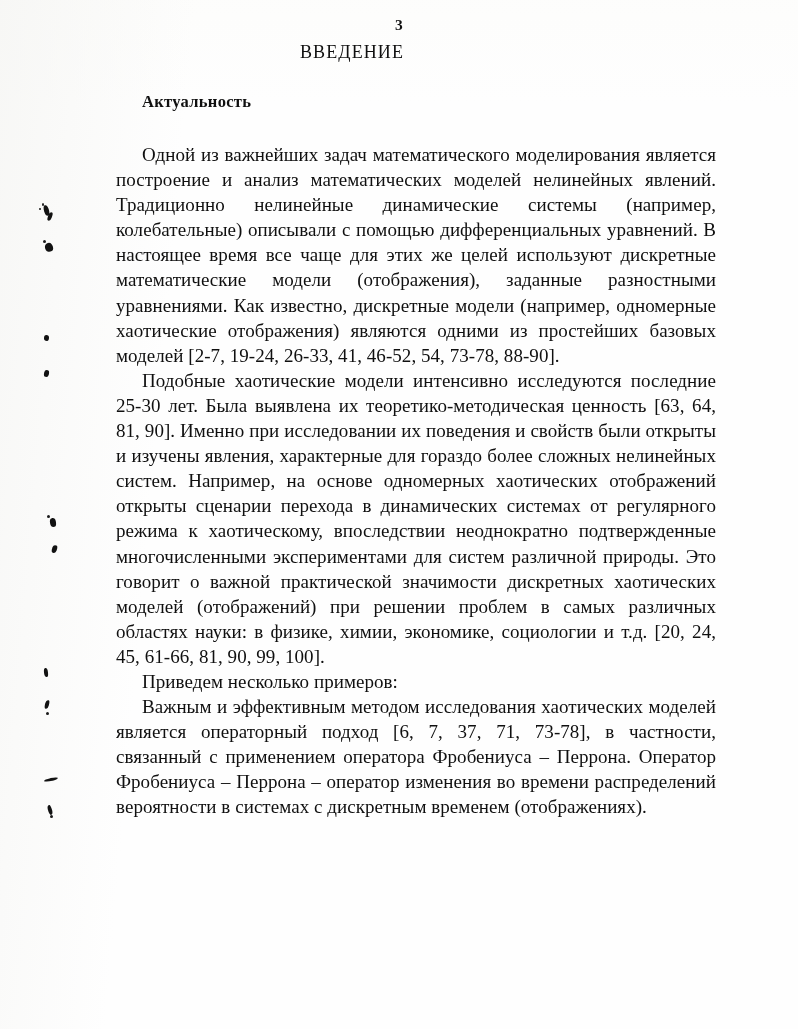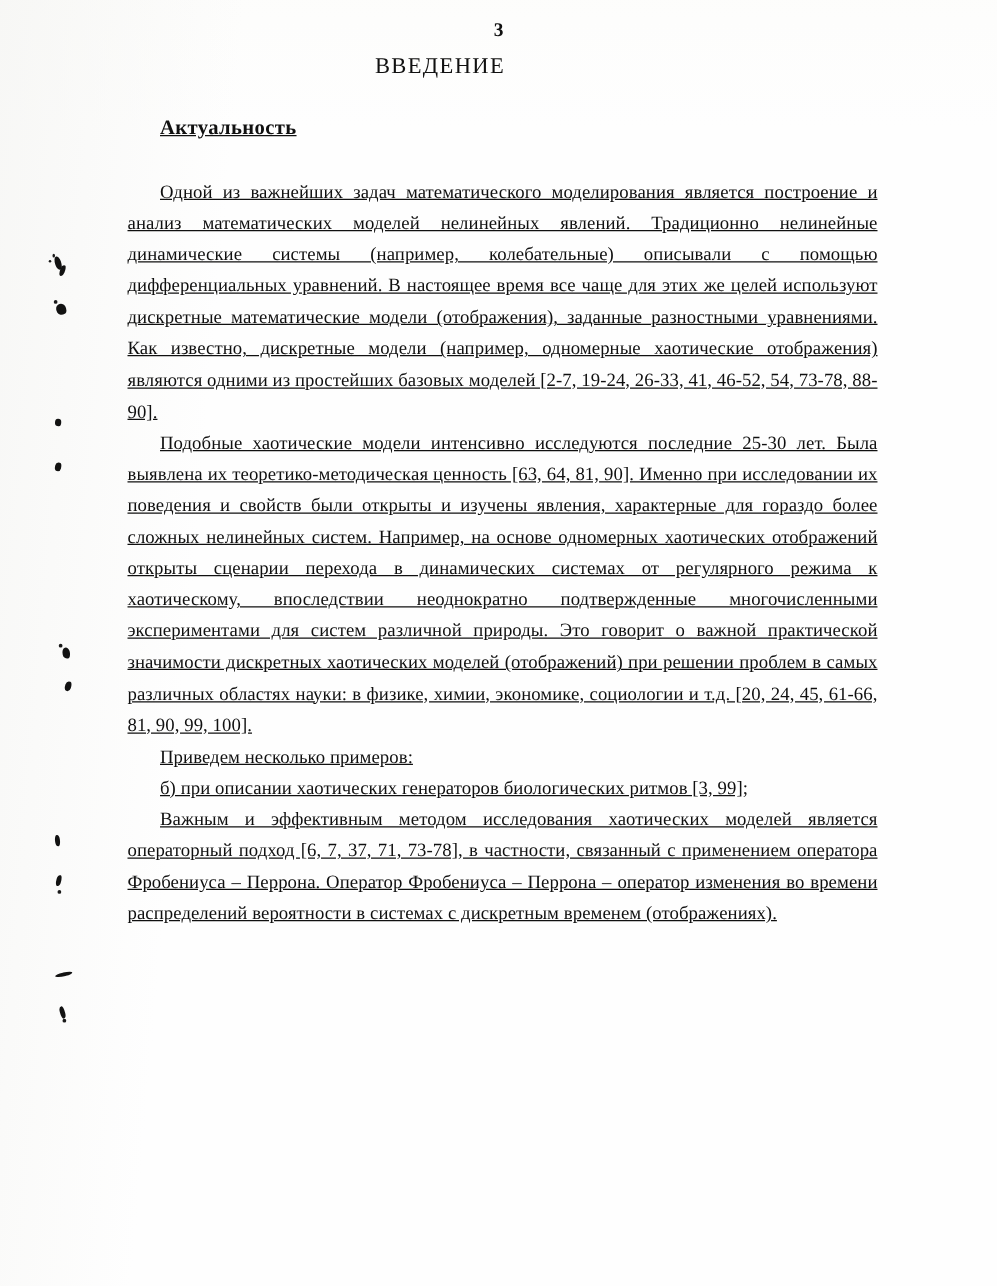--- a/index.html
+++ b/index.html
@@ -42,33 +42,32 @@
     top: 42px;
     left: 0;
     width: 704px;
     text-align: center;
     font-size: 18px;
     letter-spacing: 1.1px;
   }
   #content {
     position: absolute;
     top: 92px;
-    left: 102px;
+    left: 116px;
     width: 600px;
-    text-decoration: underline;
   }
   .section-heading {
     font-size: 16.5px;
     font-weight: bold;
     margin: 0 0 30px 26px;
     letter-spacing: 0.3px;
   }
   p.para {
     margin: 0;
-    font-size: 15px;
+    font-size: 19px;
     line-height: 25.1px;
     text-align: justify;
     text-indent: 26px;
     hyphens: manual;
     letter-spacing: 0.05px;
   }
   
   .artifact {
     position: absolute;
     background: #121212;
@@ -122,18 +121,17 @@
 
   <div id="doc-title">ВВЕДЕНИЕ</div>
 
   <div id="content">
 
     <div class="section-heading">Актуальность</div>
 
     <p class="para">Одной из важнейших задач математического моделирования является по­строение и анализ математических моделей нелинейных явлений. Традиционно нелинейные динамические системы (например, колебательные) описывали с помощью дифференциальных уравнений. В настоящее время все чаще для этих же целей используют дискретные математические модели (отображения), за­данные разностными уравнениями. Как известно, дискретные модели (напри­мер, одномерные хаотические отображения) являются  одними из простейших базовых моделей [2-7, 19-24, 26-33, 41, 46-52, 54, 73-78, 88-90].</p>
     <p class="para">Подобные хаотические модели интенсивно исследуются последние 25-30 лет. Была выявлена  их теоретико-методическая ценность [63, 64, 81, 90]. Именно при исследовании их поведения и свойств были открыты и изучены яв­ления, характерные для гораздо более сложных нелинейных систем. Например, на основе одномерных хаотических отображений открыты сценарии перехода в динамических системах от регулярного режима к хаотическому, впоследствии неоднократно подтвержденные многочисленными экспериментами для систем различной природы. Это говорит о важной практической значимости дискрет­ных хаотических моделей (отображений) при решении проблем в самых раз­личных областях науки: в физике, химии, экономике, социологии и т.д. [20, 24, 45, 61-66, 81, 90, 99, 100].</p>
     <p class="para">Приведем несколько примеров:</p>
-    <p class="para">б) при описании хаотических генераторов биологических ритмов [3, 99];</p>
     <p class="para">Важным и эффективным методом исследования хаотических моделей яв­ляется операторный подход [6, 7, 37, 71, 73-78], в частности, связанный с при­менением оператора Фробениуса – Перрона. Оператор Фробениуса – Перрона – оператор изменения во времени распределений вероятности в системах с дис­кретным временем (отображениях).</p>
 
   </div>
 
 </div>
 
 </body></html>

